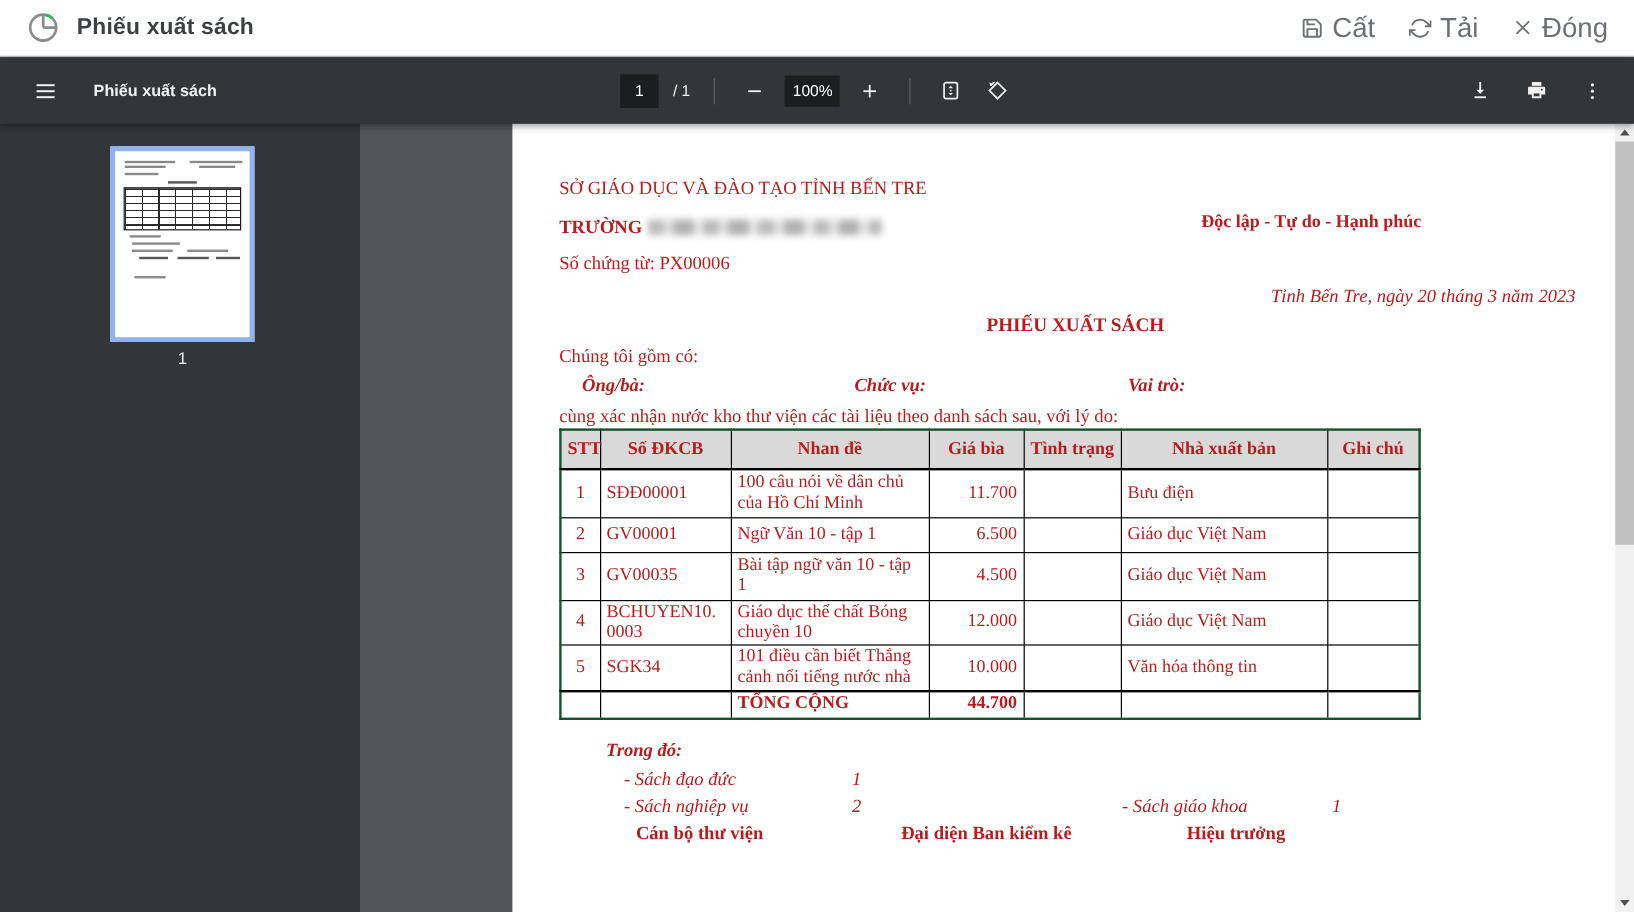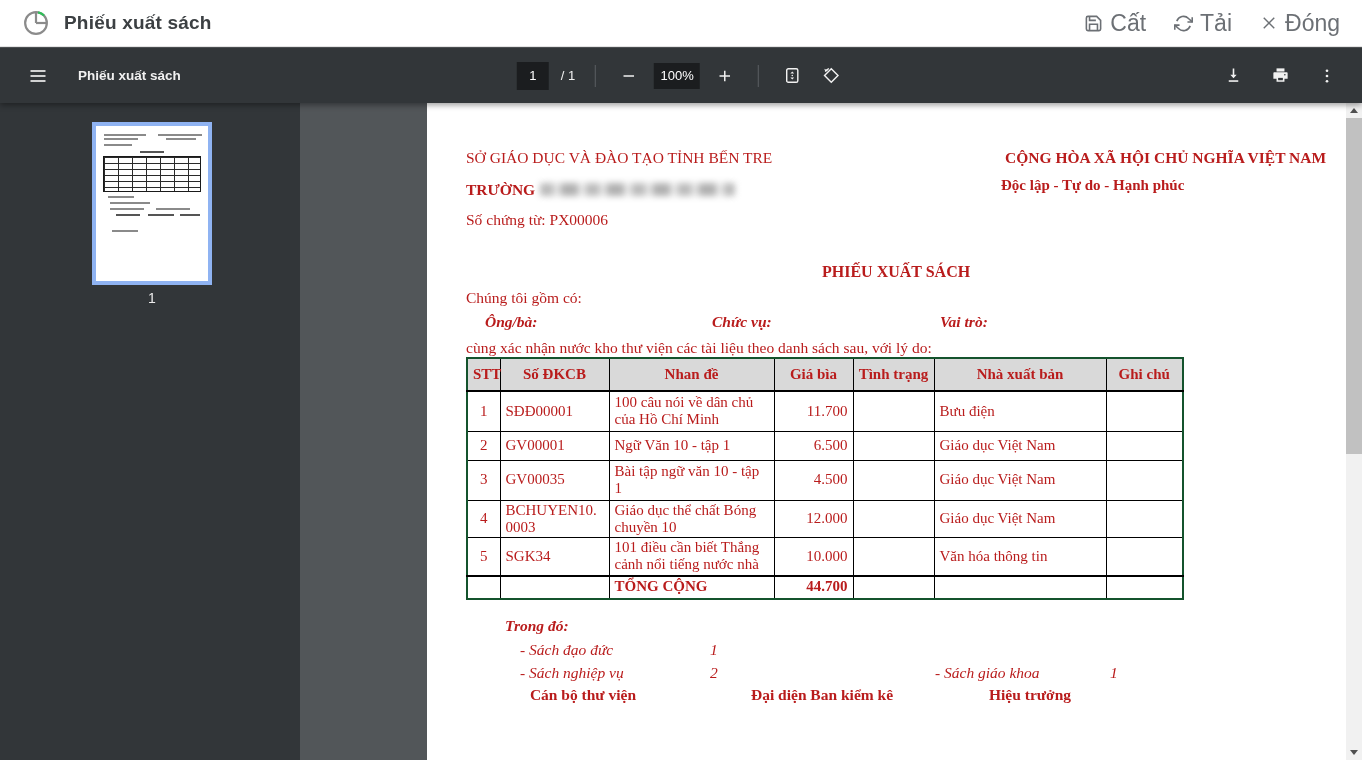--- a/index.html
+++ b/index.html
@@ -233,28 +233,28 @@
         <div class="m m-dark" style="top:88px;left:84px;width:20px;"></div>
         <div class="m" style="top:104px;left:16px;width:26px;"></div>
       </div>
       <div class="thumb-num">1</div>
     </aside>
 
     <div class="viewer">
       <div class="page">
 
         <span class="abs" style="top:46px;left:39px;">SỞ GIÁO DỤC VÀ ĐÀO TẠO TỈNH BẾN TRE</span>
-        <span class="abs b" style="top:46px;left:578px;">CỘNG HÒA XÃ HỘI CHỦ NGHĨA VIỆT NAM</span>
 
         <span class="abs b" style="top:78px;left:39px;">TRƯỜNG</span>
         <span class="blurname" style="top:80px;left:113px;"></span>
         <span class="abs b" style="top:74px;left:574px;font-size:15px;">Độc lập - Tự do - Hạnh phúc</span>
 
         <span class="abs" style="top:108px;left:39px;">Số chứng từ: PX00006</span>
 
+        <span class="abs i" style="top:136px;right:41px;">Tỉnh Bến Tre, ngày 20 tháng 3 năm 2023</span>
 
         <span class="abs b" style="top:160px;left:395px;font-size:16px;">PHIẾU XUẤT SÁCH</span>
 
         <span class="abs" style="top:186px;left:39px;">Chúng tôi gồm có:</span>
 
         <span class="abs b i" style="top:210px;left:58px;">Ông/bà:</span>
         <span class="abs b i" style="top:210px;left:285px;">Chức vụ:</span>
         <span class="abs b i" style="top:210px;left:513px;">Vai trò:</span>
 
         <span class="abs" style="top:236px;left:39px;">cùng xác nhận nước kho thư viện các tài liệu theo danh sách sau, với lý do:</span>

